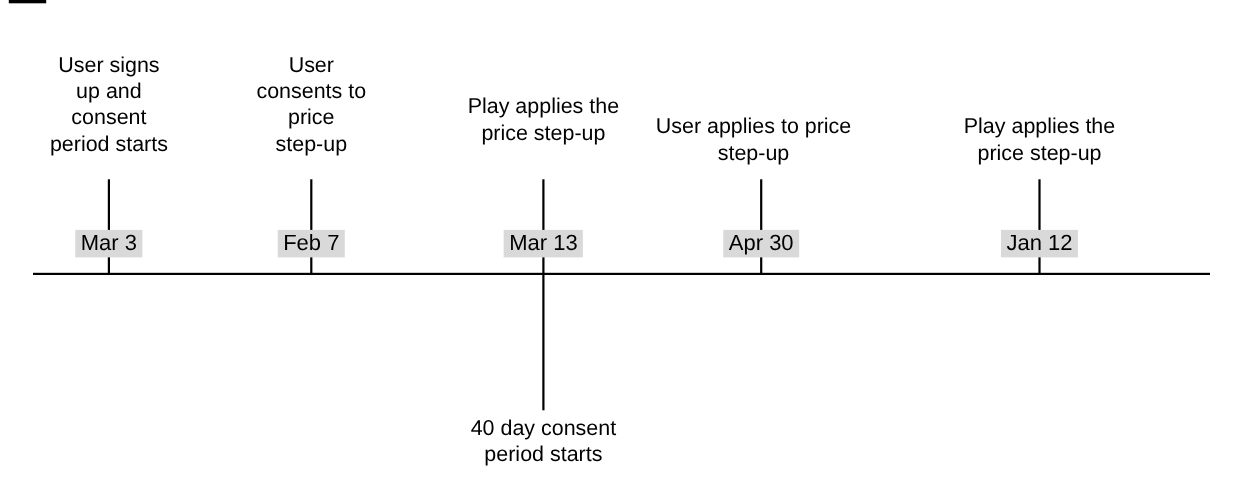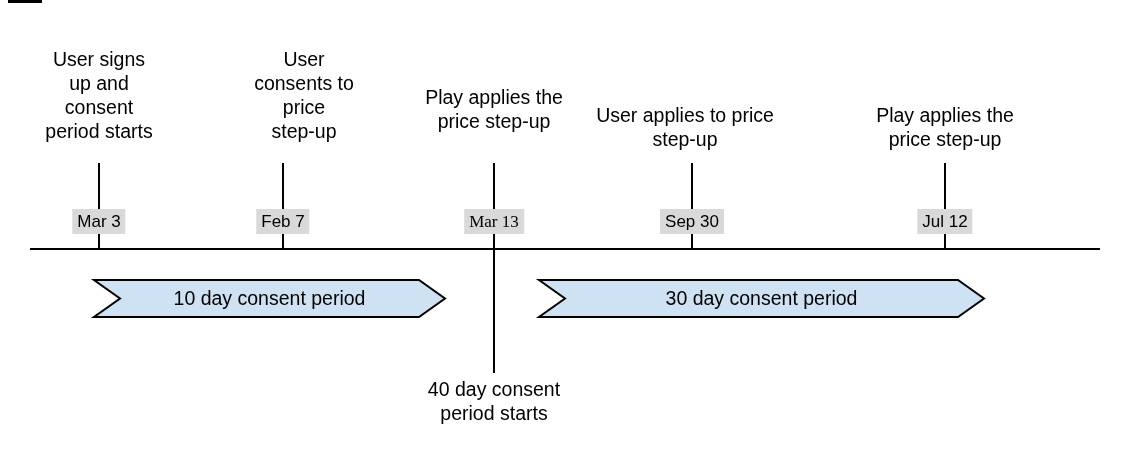--- a/index.html
+++ b/index.html
@@ -42,21 +42,21 @@
     white-space: pre-line;
     font-size: 19.5px;
     line-height: 24px;
     color: var(--text-color, #000000);
   }
   .date-chip {
     position: absolute;
     top: 209px;
     transform: translateX(-50%);
     background: var(--date-bg, #d9d9d9);
-    font-size: 17px;
+    font-size: 20px;
     line-height: 25px;
     padding: 0 5px;
     white-space: nowrap;
     color: var(--text-color, #000000);
   }
   .period-arrow { position: absolute; top: 279px; height: 39px; }
   .period-arrow svg { position: absolute; left: 0; top: 0; overflow: visible; display: block; }
   .period-arrow polygon {
     fill: var(--period-fill, #cfe2f3);
     stroke: var(--period-border, #000000);
@@ -77,55 +77,43 @@
 <body>
 
 <div class="canvas">
 
   <div class="edge-mark"></div>
 
   <div class="m-label" style="left:99px;  top:47px;">User signs
 up and
 consent
 period starts</div>
-  <div class="m-label" style="left:283px; top:47px;margin-left:21px;">User
+  <div class="m-label" style="left:283px; top:47px;">User
 consents to
 price
 step-up</div>
   <div class="m-label" style="left:494px; top:85px;">Play applies the
 price step-up</div>
   <div class="m-label" style="left:685px; top:103px;">User applies to price
 step-up</div>
   <div class="m-label" style="left:945px; top:103px;">Play applies the
 price step-up</div>
 
   <div class="tick" style="left:99px;"></div>
   <div class="tick" style="left:283px;"></div>
   <div class="tick long" style="left:494px;"></div>
   <div class="tick" style="left:692px;"></div>
   <div class="tick" style="left:945px;"></div>
 
   <div class="axis"></div>
 
   <div class="date-chip" style="left:99px;">Mar 3</div>
   <div class="date-chip" style="left:283px;">Feb 7</div>
-  <div class="date-chip" style="left:494px;font-family:Liberation Serif, serif;">Mar 13</div>
-  <div class="date-chip" style="left:692px;">Sep 30</div>
-  <div class="date-chip" style="left:945px;">Jul 12</div>
+  <div class="date-chip" style="left:494px;">Mar 13</div>
+  <div class="date-chip" style="left:692px;">Apr 30</div>
+  <div class="date-chip" style="left:945px;">Jan 12</div>
 
-  <div class="period-arrow" style="left:93px; width:353px;">
-    <svg width="353" height="39" viewBox="0 0 353 39">
-      <polygon points="1,1 326,1 352,19.5 326,38 1,38 27,19.5"></polygon>
-    </svg>
-    <span class="period-text">10 day consent period</span>
-  </div>
 
-  <div class="period-arrow" style="left:538px; width:447px;">
-    <svg width="447" height="39" viewBox="0 0 447 39">
-      <polygon points="1,1 420,1 446,19.5 420,38 1,38 27,19.5"></polygon>
-    </svg>
-    <span class="period-text">30 day consent period</span>
-  </div>
 
   <div class="m-label" style="left:494px; top:377px;">40 day consent
 period starts</div>
 
 </div>
 
 </body></html>

